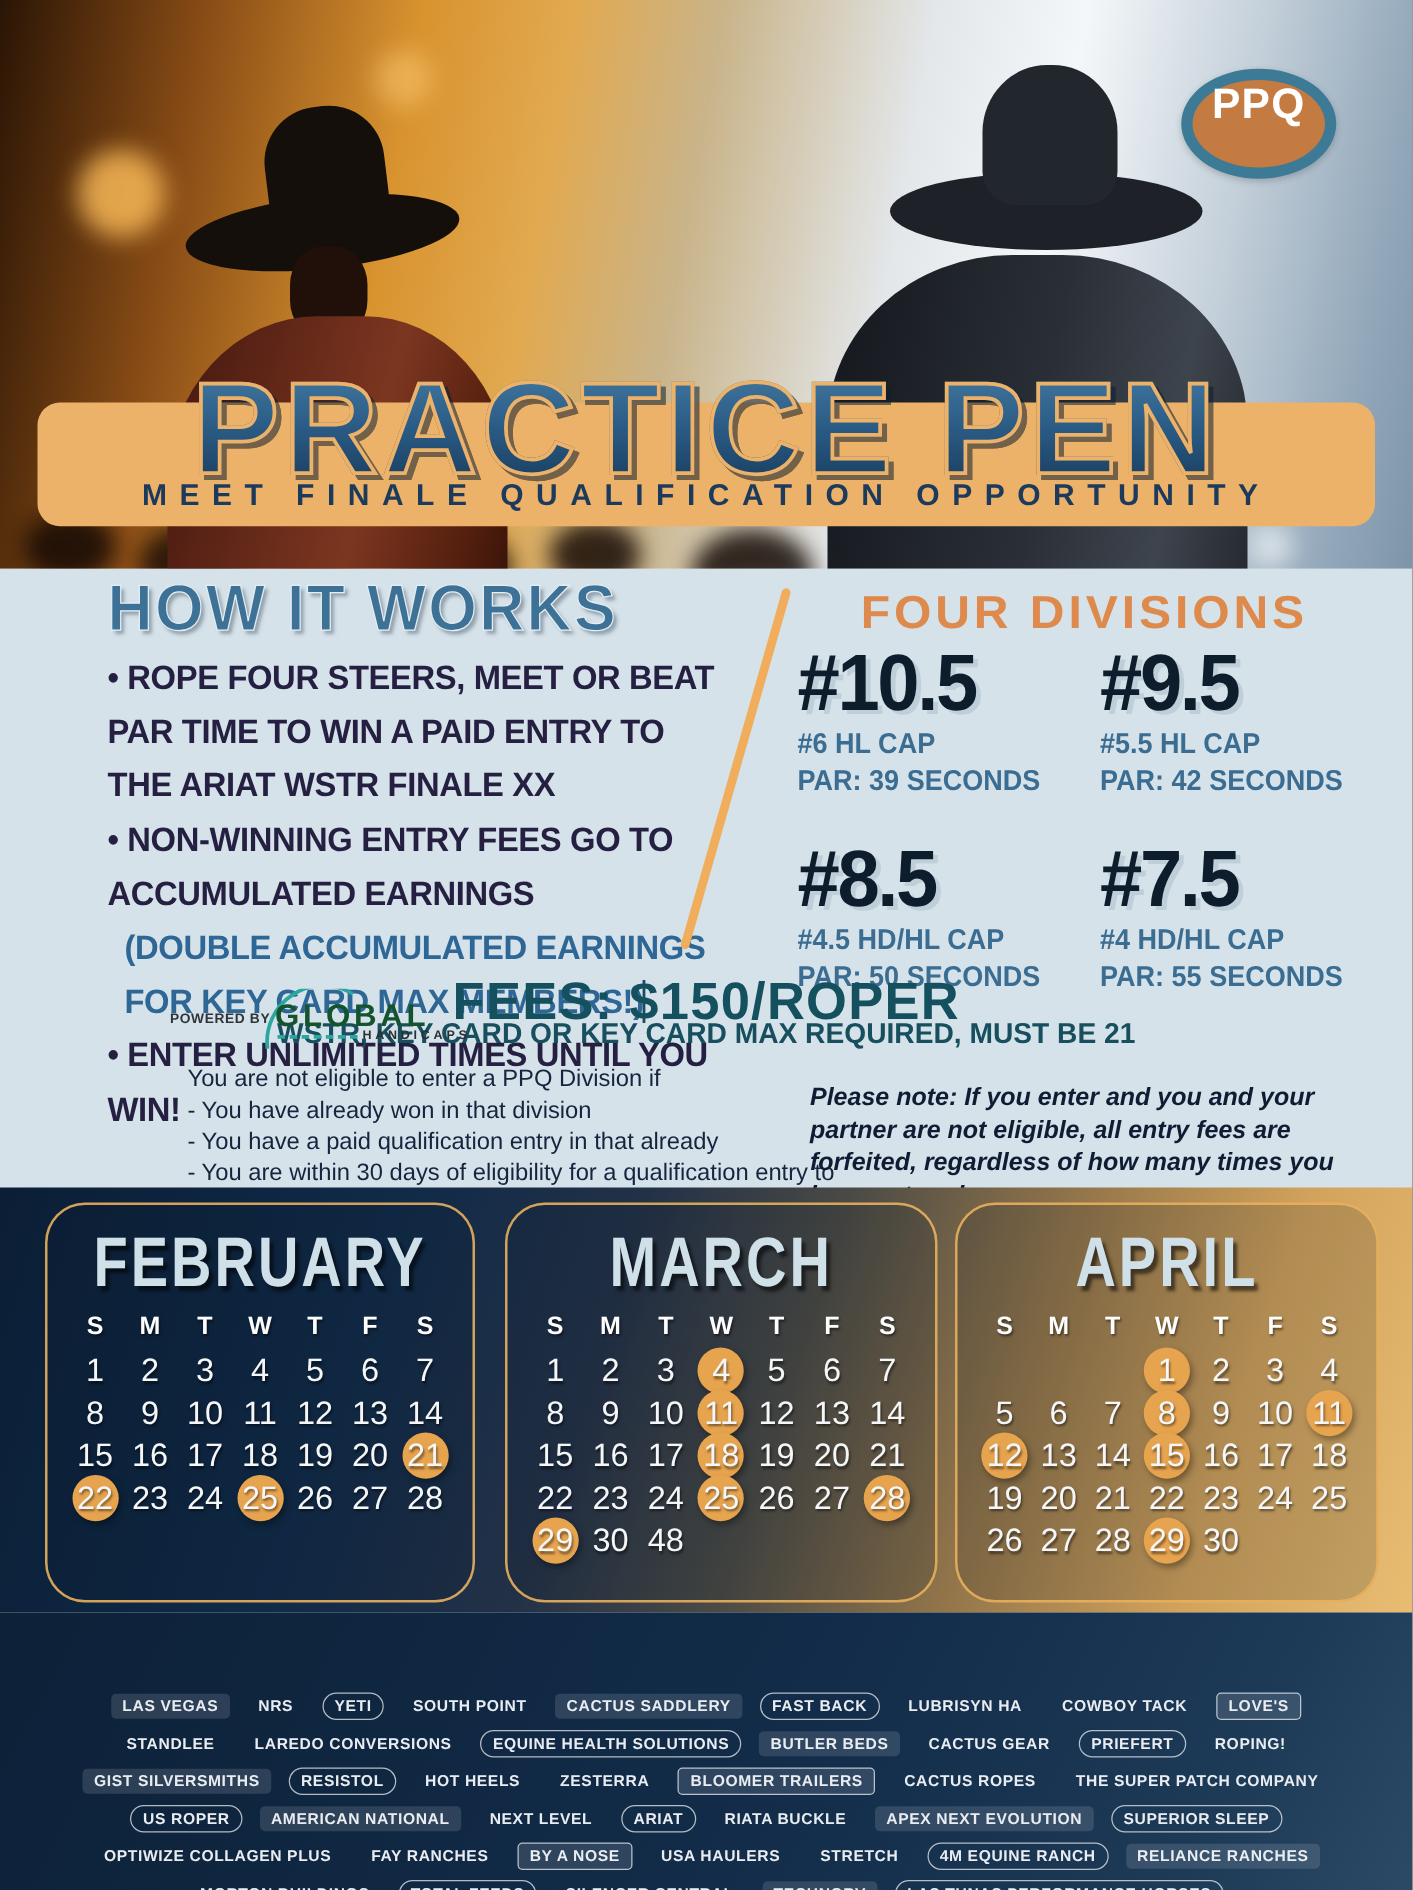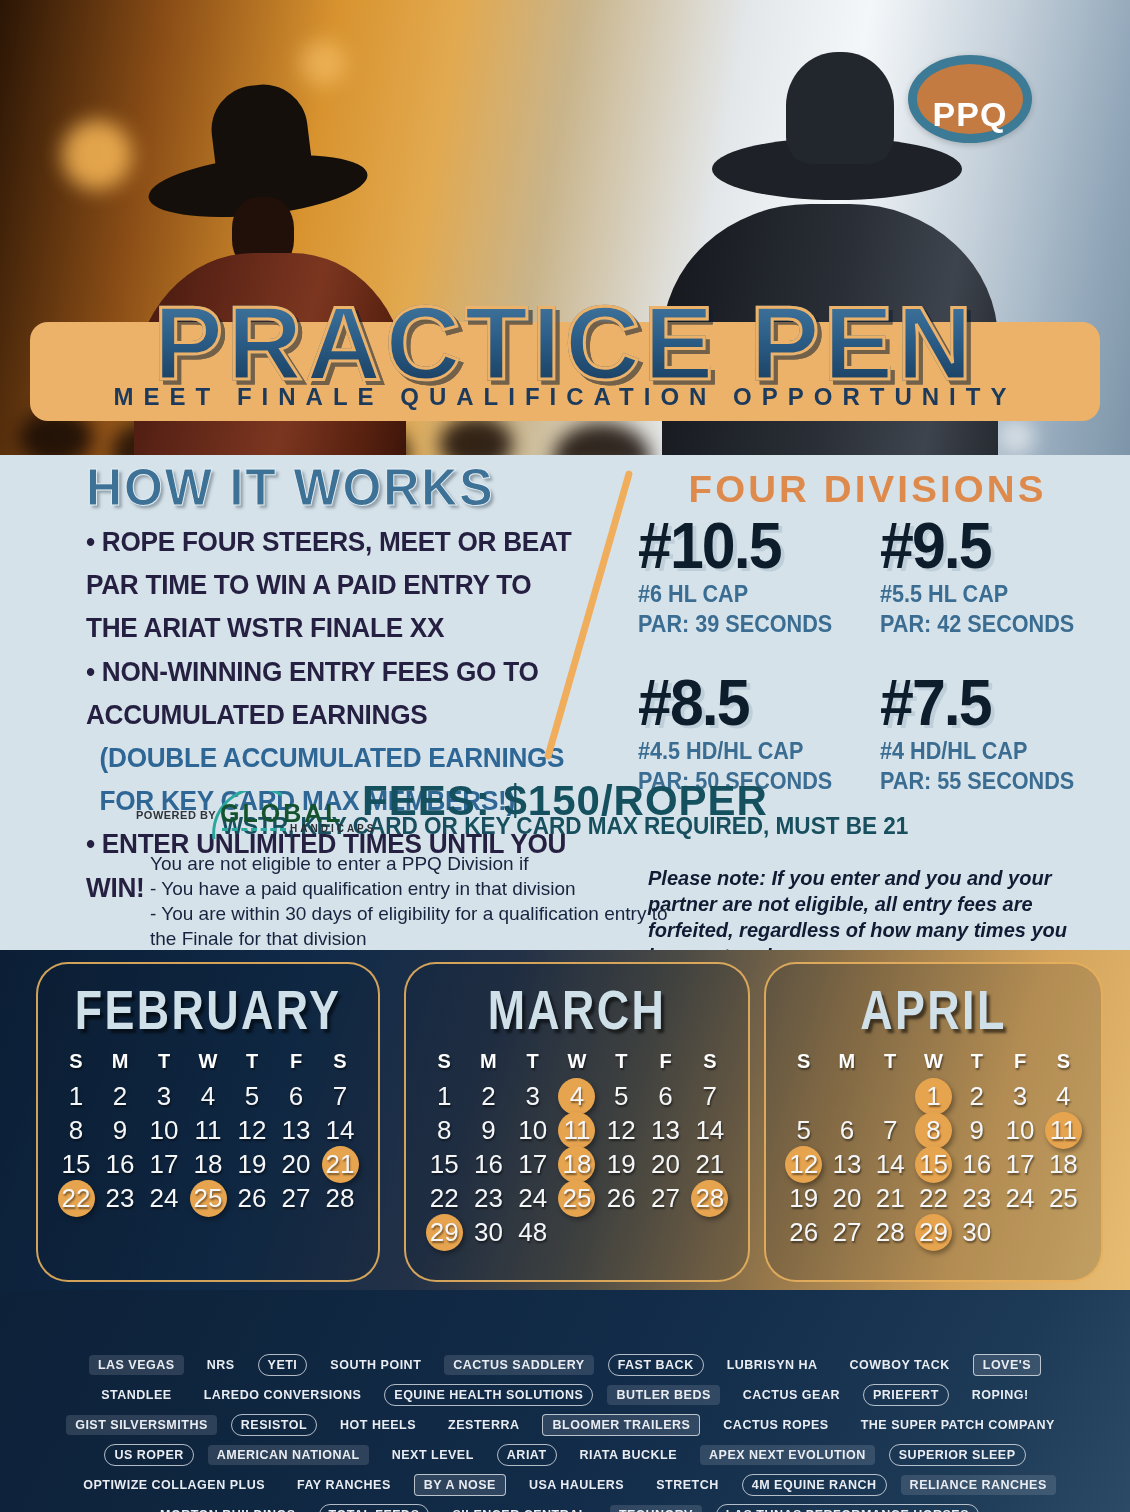--- a/index.html
+++ b/index.html
@@ -29,22 +29,22 @@
   .cowboy-left .brim { left:28px; top:72px; width:220px; height:58px; background:#140f0a; border-radius:50%; transform:rotate(-6deg); }
   .cowboy-left .head { left:112px; top:112px; width:62px; height:74px; background:#21100a; border-radius:42%; }
   .cowboy-left .torso { left:14px; top:168px; width:272px; height:300px; border-radius:44% 42% 8% 8%;
     background:linear-gradient(105deg,#44170f 0%,#7c3620 55%,#56200f 80%,#2e0f08 100%); }
   .cowboy-right { left:640px; top:52px; width:390px; height:410px; }
   .cowboy-right .crown { left:146px; top:0; width:108px; height:112px; background:#22262d; border-radius:48% 48% 24% 24%; }
   .cowboy-right .brim { left:72px; top:86px; width:250px; height:62px; background:#1e2228; border-radius:50%; }
   .cowboy-right .torso { left:22px; top:152px; width:336px; height:310px; border-radius:44% 44% 9% 9%;
     background:linear-gradient(100deg,#14171c 0%,#2a2f37 50%,#3e444d 78%,#23272e 100%); }
 
-  .ppq-badge { position:absolute; left:908px; top:55px; width:124px; height:88px; background:#c47b42;
-    border:9px solid #3d7a96; border-radius:50%; display:flex; align-items:flex-end; justify-content:center;
+  .ppq-badge { position:absolute; left:945px; top:55px; width:124px; height:88px; background:#c47b42;
+    border:9px solid #3d7a96; border-radius:50%; display:flex; align-items:flex-start; justify-content:center;
     box-shadow:0 2px 6px rgba(0,0,0,.2); }
   .ppq-badge span { color:#fff; font-weight:700; font-size:34px; letter-spacing:1px; }
 
   .banner { position:absolute; left:30px; top:322px; width:1070px; height:99px; background:#ecb269; border-radius:18px; }
   .hero-title { position:absolute; left:0; top:291px; width:1130px; text-align:center; z-index:3;
     font-size:104px; font-weight:700; line-height:1; letter-spacing:4px;
     background:linear-gradient(180deg,#447aa2 0%,#2c5e88 45%,#173a5b 100%);
     -webkit-background-clip:text; background-clip:text; color:transparent;
     -webkit-text-stroke:3px #ecb269;
     filter:drop-shadow(4px 4px 0 rgba(15,30,48,.55)); white-space:nowrap; }
@@ -189,21 +189,22 @@
       <svg width="100" height="50" viewBox="0 0 100 50">
         <path d="M10 48 A45 45 0 0 1 78 4" fill="none" stroke="#2aa8a0" stroke-width="3"></path>
       </svg>
       <span class="gb-name">GLOBAL</span>
       <span class="gb-dash"></span>
       <span class="gb-sub">HANDICAPS</span>
     </div>
 
     <div class="elig">
       <div>You are not eligible to enter a PPQ Division if</div>
-      <div>- You have a paid qualification entry in that division</div>
+      <div>- You have already won in that division</div>
+      <div>- You have a paid qualification entry in that already</div>
       <div>- You are within 30 days of eligibility for a qualification entry to the Finale for that division</div>
     </div>
     <div class="elig-note">Please note: If you enter and you and your partner are not eligible, all entry fees are forfeited, regardless of how many times you have entered.</div>
   </div>
 
   <div class="calendars">
     <div class="cal-panel cal-feb">
       <span class="cal-title">FEBRUARY</span>
       <div class="cal-week">
           <div>S</div>

